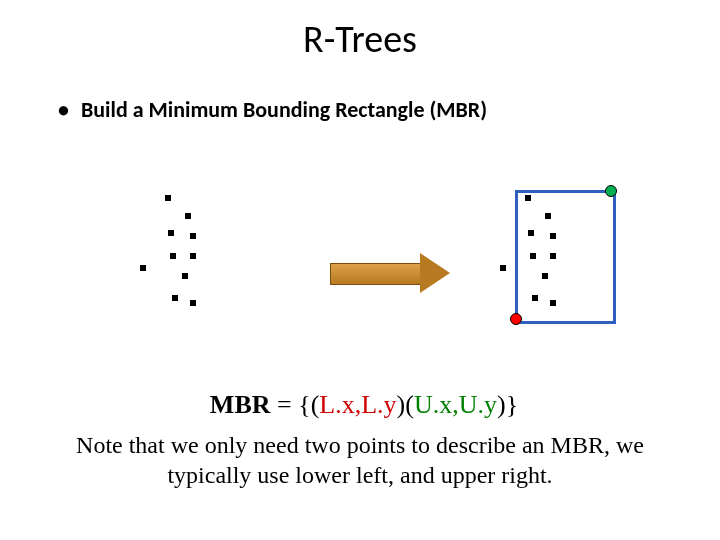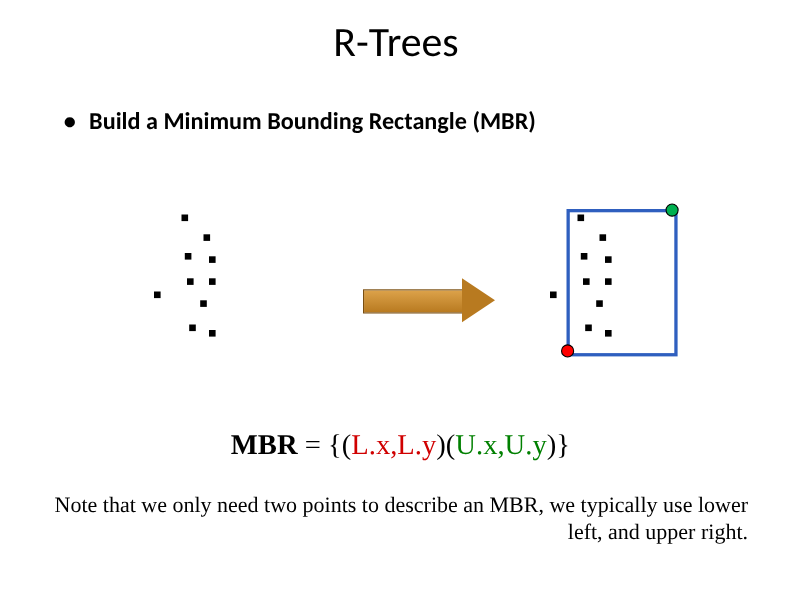--- a/index.html
+++ b/index.html
@@ -111,26 +111,26 @@
     text-align: center;
     font-family: "Times New Roman", serif;
     font-size: 26px;
   }
   .formula .mbr { font-weight: 700; }
   .formula .lower { color: #d00000; }
   .formula .upper { color: #008000; }
 
   .note {
     position: absolute;
-    top: 447px;
+    top: 430px;
     left: 40px;
     width: 640px;
-    text-align: right;
+    text-align: center;
     font-family: "Times New Roman", serif;
-    font-size: 20px;
+    font-size: 24px;
     line-height: 1.25;
   }
 </style>
 </head>
 <body>
 
 <div class="slide">
 
   <div class="title">R-Trees</div>
 

